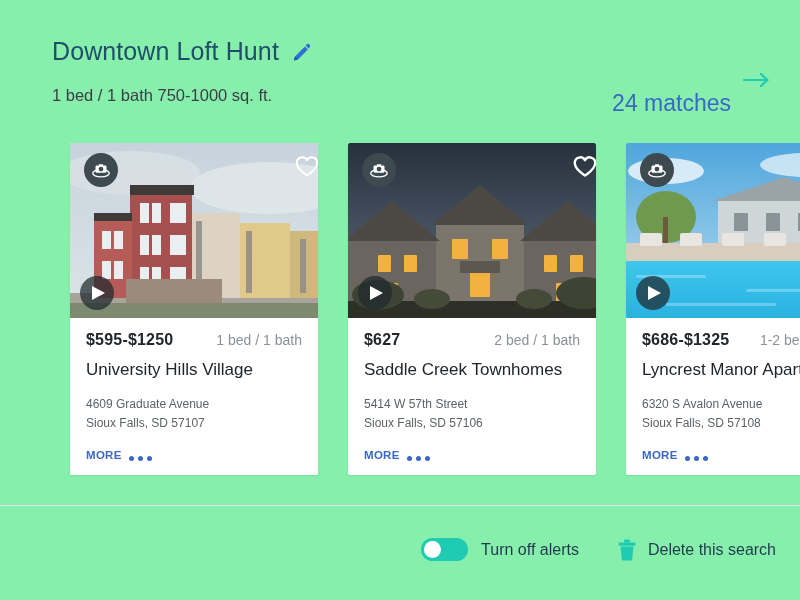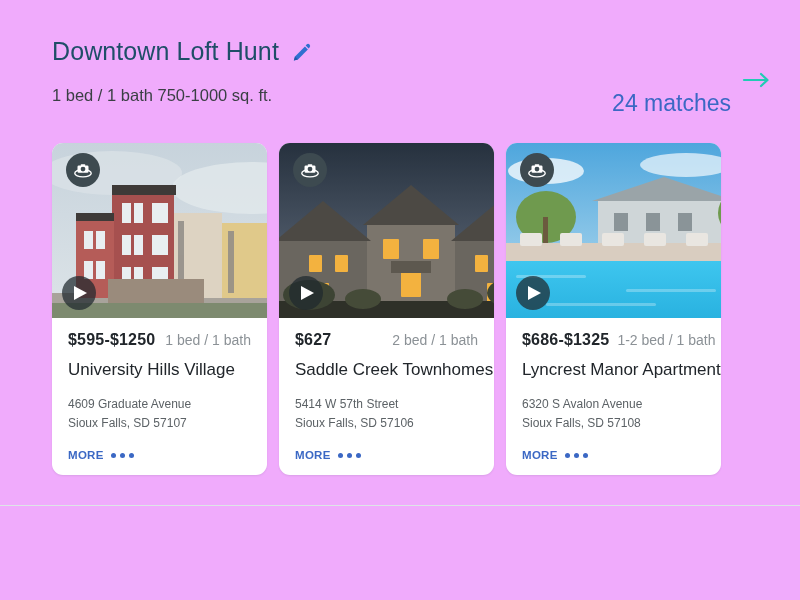--- a/index.html
+++ b/index.html
@@ -2,21 +2,21 @@
 <html><head>
 <meta charset="utf-8">
 <style>
   * { box-sizing: border-box; margin: 0; padding: 0; }
   html, body {
     width: 800px; height: 600px;
     overflow: hidden;
     background: #eef3f3;
     font-family: "Liberation Sans", sans-serif;
   }
-  .page { position: relative; width: 800px; height: 600px; background: #f0abfc; }
+  .page { position: relative; width: 800px; height: 600px; background: #86efac; }
 
   
   .header { position: absolute; left: 0; top: 0; width: 800px; height: 125px; }
   .title-row { position: absolute; left: 52px; top: 37px; display: flex; align-items: center; gap: 12px; }
   .page-title {
     font-size: 25px; color: #1f4e68; letter-spacing: .1px;
     font-family: "Liberation Sans Narrow", "Liberation Sans", sans-serif;
     font-weight: 400; white-space: nowrap;
   }
   .pencil-icon { width: 22px; height: 22px; display: block; }
@@ -32,23 +32,23 @@
   .matches-label {
     font-size: 23px; color: #3b68c4; white-space: nowrap;
     font-family: "Liberation Sans Narrow", "Liberation Sans", sans-serif;
     margin-top: 48px;
   }
   .arrow-icon { width: 30px; height: 20px; display: block; }
 
   
   .cards { position: absolute; left: 52px; top: 143px; display: flex; gap: 12px; }
   .card {
-    width: 215px; background: #ffffff; border-radius: 11px;
+    width: 248px; background: #ffffff; border-radius: 2px;
     box-shadow: 0 1px 2px rgba(40,60,70,.10);
-    overflow: hidden; flex: 0 0 auto;
+    overflow: hidden; flex: 0 0 auto; margin-left: 18px;
   }
   .card-media { position: relative; width: 264px; height: 175px; overflow: hidden; }
   .photo { position: absolute; inset: 0; width: 100%; height: 100%; }
 
   .badge-360 {
     position: absolute; left: 14px; top: 10px;
     width: 34px; height: 34px; border-radius: 50%;
     background: #3d4a50; display: flex; align-items: center; justify-content: center;
     cursor: pointer;
   }
@@ -74,21 +74,21 @@
     letter-spacing: .2px;
   }
   .beds { font-size: 14px; color: #8b9196; white-space: nowrap; }
   .name {
     margin-top: 11px; font-size: 17px; color: #21262b; white-space: nowrap;
     font-family: Liberation Sans, sans-serif;
     font-weight: 400;
   }
   .addr { margin-top: 15px; font-size: 12px; line-height: 19px; color: #5c6266; }
   .more {
-    margin-top: 16px; display: flex; align-items: center; gap: 7px; cursor: pointer;
+    margin-top: 16px; display: flex; align-items: flex-end; gap: 7px; cursor: pointer;
   }
   .more-label {
     font-size: 11.5px; font-weight: 700; color: #3b68c4; letter-spacing: .3px;
     font-family: "Liberation Sans Narrow", "Liberation Sans", sans-serif;
   }
   .dots { display: flex; gap: 4px; align-items: center; }
   .dots i { width: 5px; height: 5px; border-radius: 50%; background: #3b68c4; display: block; }
 
   
   .divider { position: absolute; left: 0; top: 505px; width: 800px; height: 1px; background: #dde5e6; }
@@ -387,14 +387,37 @@
               <i></i>
               <i></i>
             </span>
         </div>
       </div>
     </div>
 
   </div>
 
   <div class="divider"></div>
+  <div class="footer">
+    <div class="footer-actions">
+
+      <div class="alerts-toggle">
+        <span class="switch">
+          <span class="knob"></span>
+        </span>
+        <span class="action-label">Turn off alerts</span>
+      </div>
+
+      <div class="delete-action">
+        <span style="display:block;">
+          <svg class="trash-icon" viewBox="0 0 20 22" fill="none">
+            <rect x="7" y="0.5" width="6" height="3" rx="1" fill="#20cbb4"></rect>
+            <rect x="1.5" y="3.5" width="17" height="3.2" rx="1" fill="#20cbb4"></rect>
+            <path d="M3.6 7.4h12.8l-1.2 13.2a1 1 0 0 1-1 .9H5.8a1 1 0 0 1-1-.9z" fill="#20cbb4"></path>
+          </svg>
+        </span>
+        <span class="action-label">Delete this search</span>
+      </div>
+
+    </div>
+  </div>
 
 </div>
 
 </body></html>

